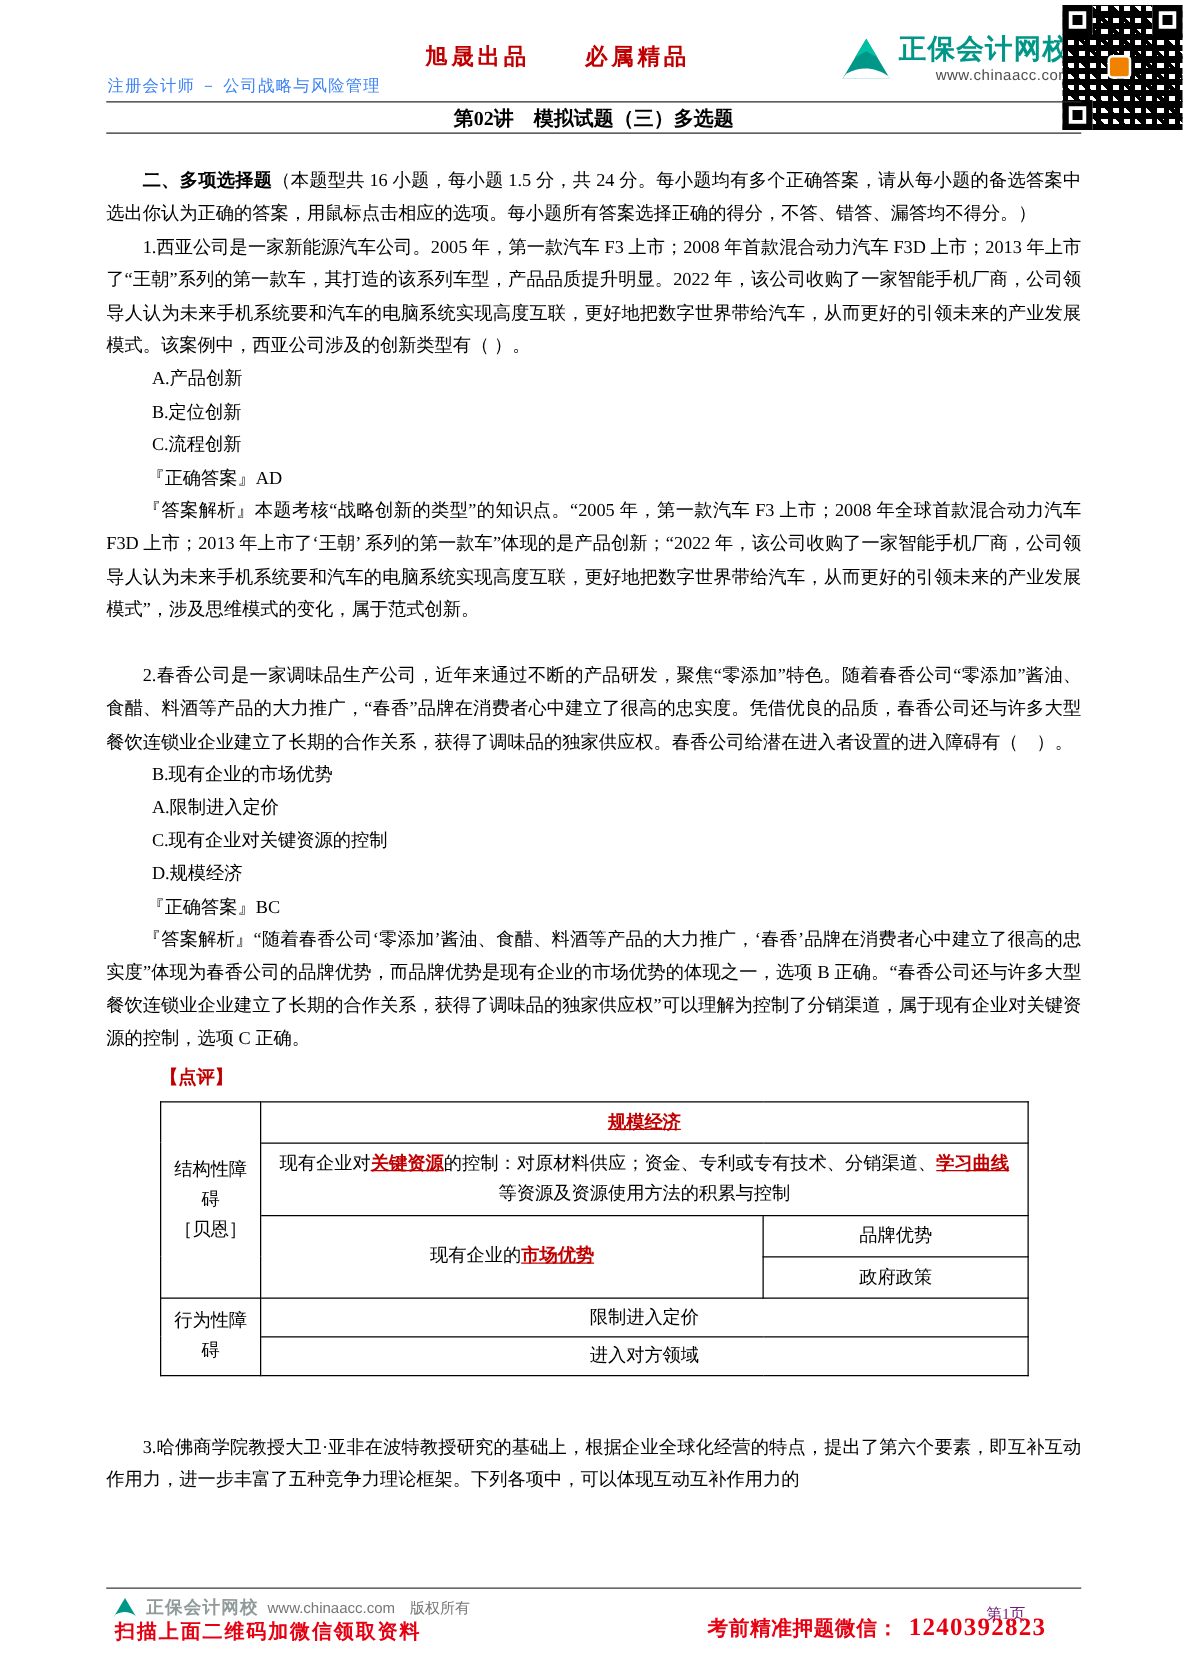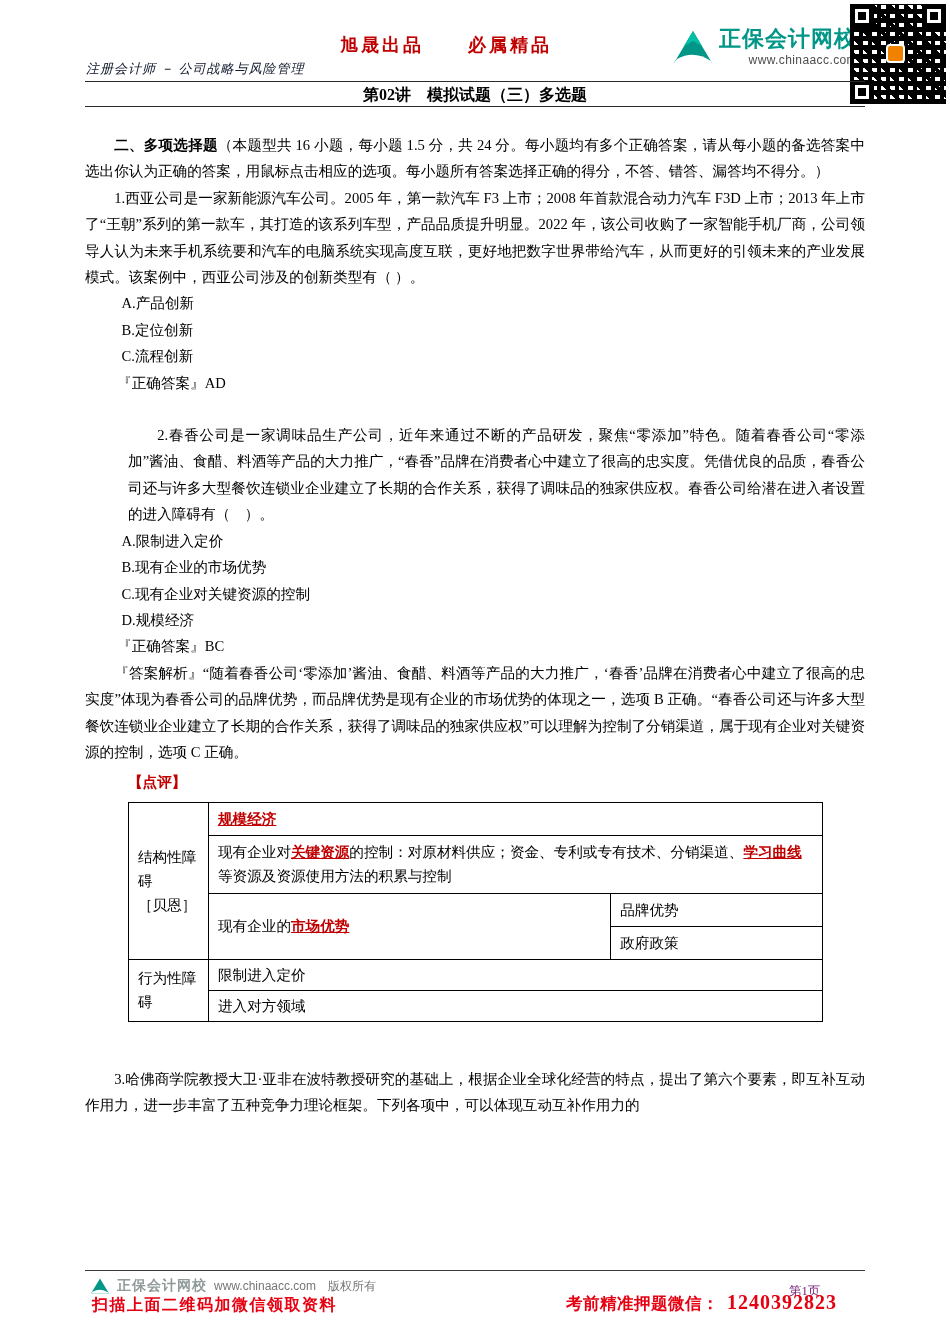--- a/index.html
+++ b/index.html
@@ -7,21 +7,21 @@
   .page {
     position:relative; width:950px; height:1344px; margin:0 auto;
     background:#fff; overflow:hidden;
     font-family:"Liberation Serif","DejaVu Serif",serif; color:#000;
   }
 
   
   .slogan { position:absolute; top:33px; left:0; width:892px; text-align:center;
     color:#c00000; font-weight:bold; font-size:18px; letter-spacing:3px; }
   .slogan-gap { display:inline-block; width:44px; }
-  .course { position:absolute; top:60px; left:86px; font-size:13px; color:#0f172a; letter-spacing:1px;font-style:italic; }
+  .course { position:absolute; top:60px; left:86px; font-size:13px; color:#3b82f6; letter-spacing:1px; }
   .brand { position:absolute; top:27px; left:672px; display:flex; align-items:center; }
   .brand-logo { margin-right:5px; }
   .brand-name { font-family:"Liberation Sans","DejaVu Sans",sans-serif; font-size:22px;
     font-weight:bold; color:#009688; letter-spacing:1px; line-height:1.1; }
   .brand-url { font-family:"Liberation Sans","DejaVu Sans",sans-serif; font-size:12px;
     color:#4d4d4d; letter-spacing:0.4px; margin-top:2px;text-align:right; }
   .qr { position:absolute; top:4px; right:4px; width:96px; height:100px; background-color:#fff;
     background-image:
       repeating-linear-gradient(90deg,#000 0 4px,transparent 4px 9px),
       repeating-linear-gradient(0deg,#000 0 5px,transparent 5px 9px),
@@ -36,26 +36,26 @@
   .rule1 { top:81px; } .rule2 { top:106px; }
   .lecture-title { position:absolute; top:85px; left:0; width:950px; text-align:center;
     font-weight:bold; font-size:16px; }
 
   
   .main { position:absolute; top:132px; left:85px; width:780px;
     font-size:14.6px; line-height:26.4px; text-align:justify; }
   .para { text-indent:2em; }
   .opt { text-indent:2.5em; }
   .ans { text-indent:2.2em; }
-  .q2-stem { margin-top:26px;margin-left:43px; }
+  .q2-stem { margin-top:26px; }
   .comment { margin-left:43px; margin-top:4px; color:#c00000; font-weight:bold; }
 
   table.review { border-collapse:collapse; margin:6px 0 0 43px; width:695px;
     font-size:14.6px; line-height:24px; text-align:left; }
-  table.review td { border:1.6px solid #000; padding:3px 9px; vertical-align:middle; }
+  table.review td { border:1.6px solid #000; padding:3px 9px; vertical-align:middle;text-align:center; }
   td.tcol1 { width:80px; padding:3px 6px; }
   .redlink { color:#c00000; font-weight:bold; text-decoration:underline; text-decoration-color:#c00000; }
   tr.h32 { height:33px; } tr.h58 { height:58px; } tr.h31 { height:31px; }
 
   .q3 { margin-top:44px; }
 
   
   .footer-rule { position:absolute; top:1270px; left:85px; right:85px; border-top:1.6px solid #3a3a3a; }
   .f-brandline { position:absolute; top:1277px; left:90px; display:flex; align-items:center; gap:7px;
     font-family:"Liberation Sans","DejaVu Sans",sans-serif; }
@@ -104,24 +104,25 @@
 
   <div class="main">
 
     <p class="para"><b>二、多项选择题</b><span>（本题型共 16 小题，每小题 1.5 分，共 24 分。每小题均有多个正确答案，请从每小题的备选答案中选出你认为正确的答案，用鼠标点击相应的选项。每小题所有答案选择正确的得分，不答、错答、漏答均不得分。）</span></p>
 
     <p class="para">1.西亚公司是一家新能源汽车公司。2005 年，第一款汽车 F3 上市；2008 年首款混合动力汽车 F3D 上市；2013 年上市了“王朝”系列的第一款车，其打造的该系列车型，产品品质提升明显。2022 年，该公司收购了一家智能手机厂商，公司领导人认为未来手机系统要和汽车的电脑系统实现高度互联，更好地把数字世界带给汽车，从而更好的引领未来的产业发展模式。该案例中，西亚公司涉及的创新类型有（ ）。</p>
     <p class="opt">A.产品创新</p>
     <p class="opt">B.定位创新</p>
     <p class="opt">C.流程创新</p>
     <p class="ans">『正确答案』AD</p>
+    <p class="para">『答案解析』本题考核“战略创新的类型”的知识点。“2005 年，第一款汽车 F3 上市；2008 年全球首款混合动力汽车 F3D 上市；2013 年上市了‘王朝’ 系列的第一款车”体现的是产品创新；“2022 年，该公司收购了一家智能手机厂商，公司领导人认为未来手机系统要和汽车的电脑系统实现高度互联，更好地把数字世界带给汽车，从而更好的引领未来的产业发展模式”，涉及思维模式的变化，属于范式创新。</p>
 
     <p class="para q2-stem">2.春香公司是一家调味品生产公司，近年来通过不断的产品研发，聚焦“零添加”特色。随着春香公司“零添加”酱油、食醋、料酒等产品的大力推广，“春香”品牌在消费者心中建立了很高的忠实度。凭借优良的品质，春香公司还与许多大型餐饮连锁业企业建立了长期的合作关系，获得了调味品的独家供应权。春香公司给潜在进入者设置的进入障碍有（　）。</p>
+    <p class="opt">B.现有企业的市场优势</p>
     <p class="opt">A.限制进入定价</p>
-    <p class="opt">B.现有企业的市场优势</p>
     <p class="opt">C.现有企业对关键资源的控制</p>
     <p class="opt">D.规模经济</p>
     <p class="ans">『正确答案』BC</p>
     <p class="para">『答案解析』“随着春香公司‘零添加’酱油、食醋、料酒等产品的大力推广，‘春香’品牌在消费者心中建立了很高的忠实度”体现为春香公司的品牌优势，而品牌优势是现有企业的市场优势的体现之一，选项 B 正确。“春香公司还与许多大型餐饮连锁业企业建立了长期的合作关系，获得了调味品的独家供应权”可以理解为控制了分销渠道，属于现有企业对关键资源的控制，选项 C 正确。</p>
 
     <div class="comment">【点评】</div>
 
     <table class="review">
       <tbody>
           <tr class="h32">

